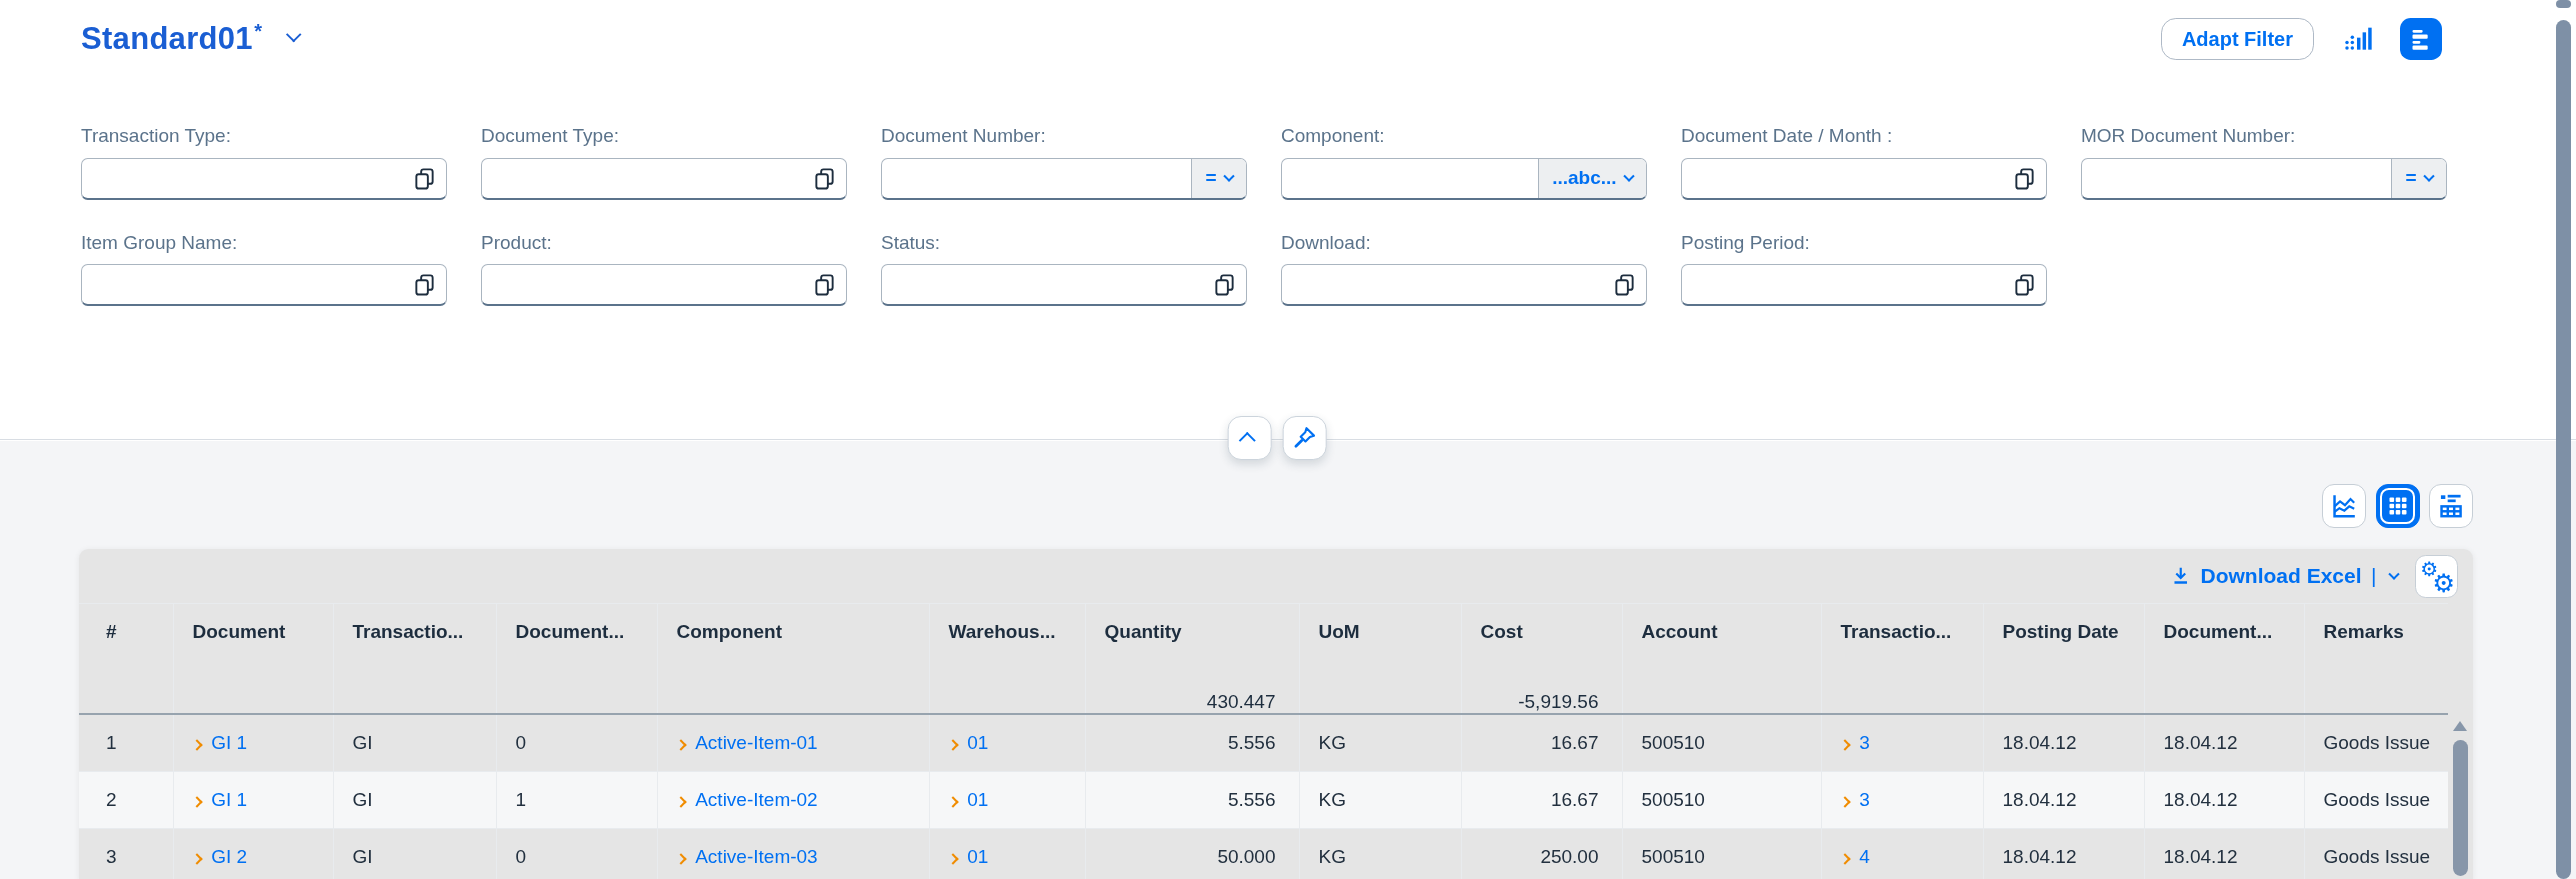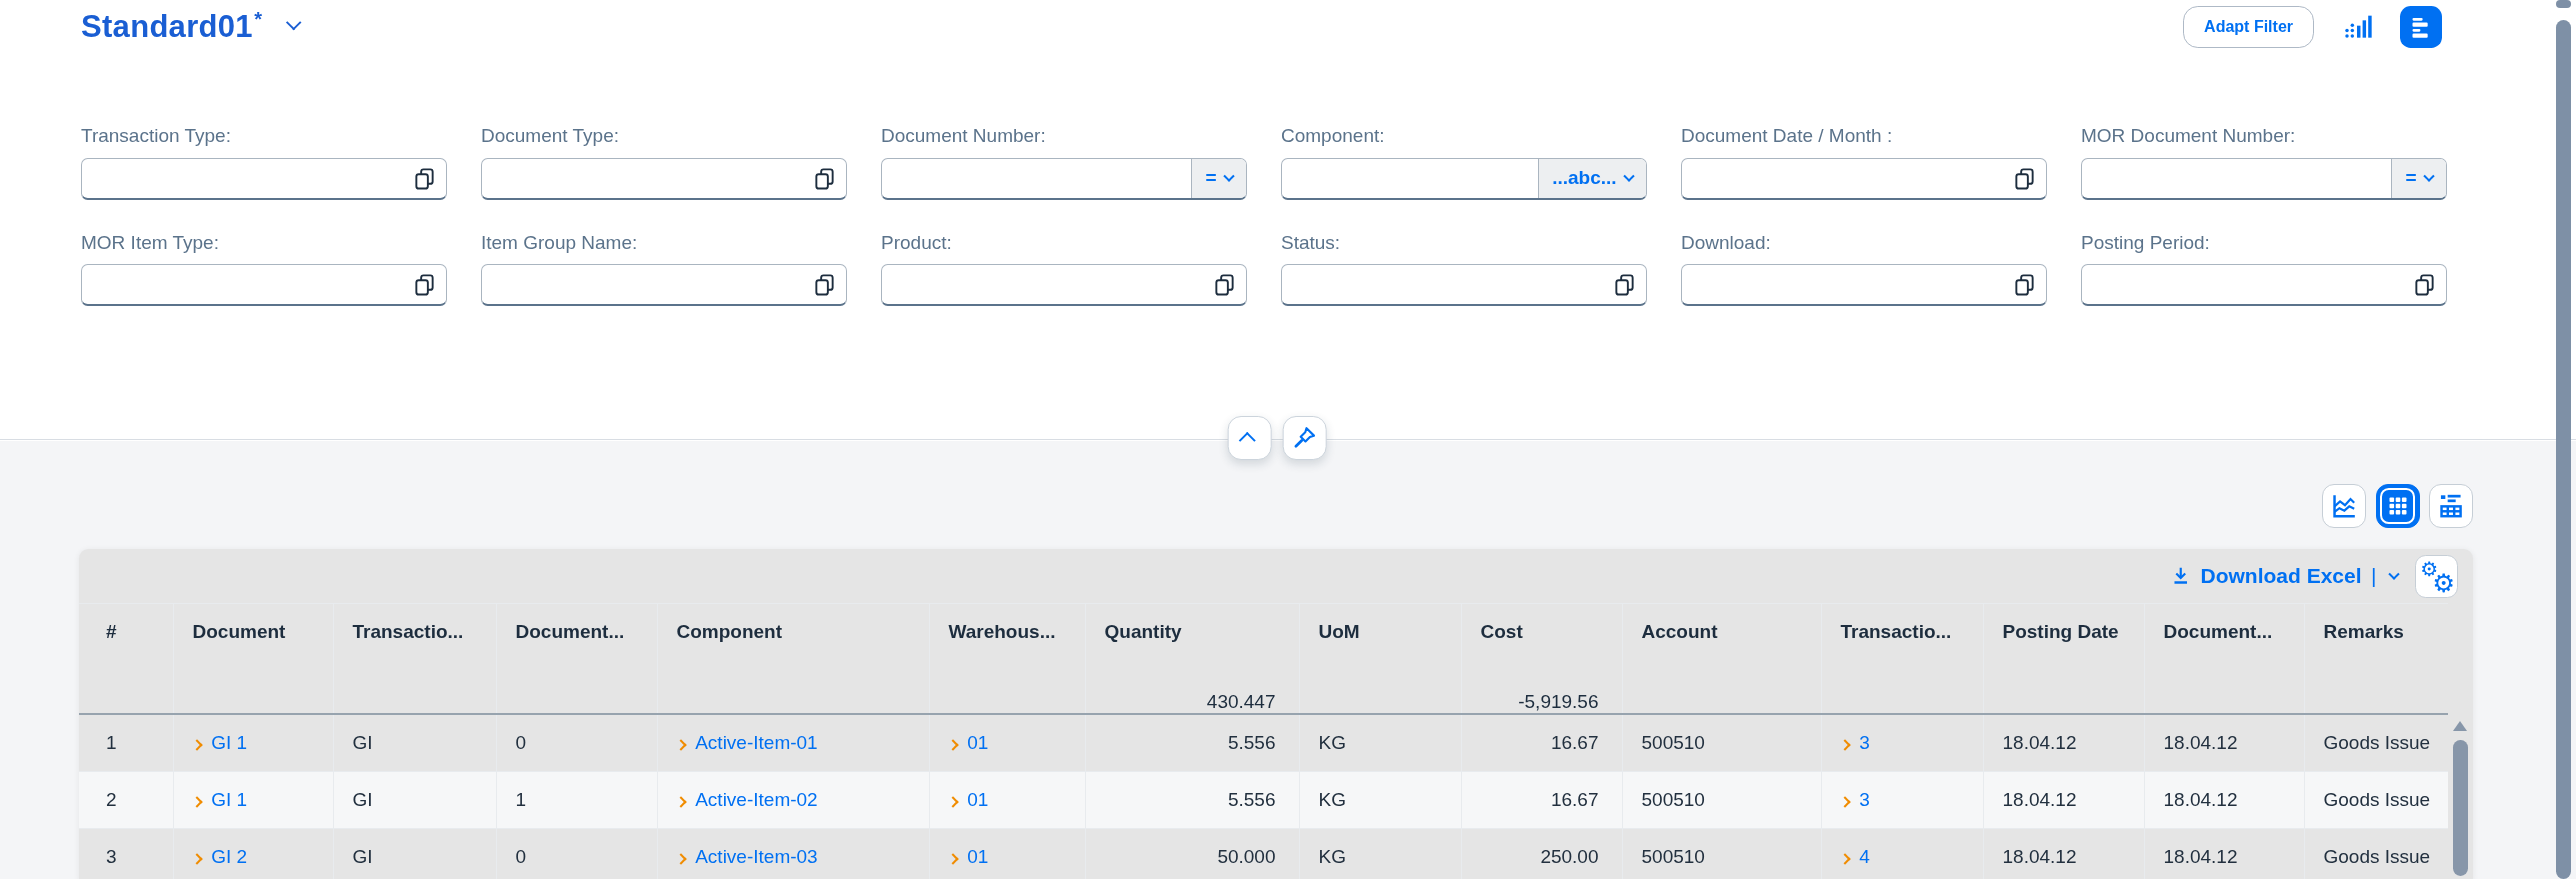--- a/index.html
+++ b/index.html
@@ -1,26 +1,26 @@
 <!DOCTYPE html>
 <html style="font-size:10.7px"><head>
 <meta charset="utf-8">
 <style>
   * { margin:0; padding:0; box-sizing:border-box; }
   html,body { width:2576px; height:879px; }
   body { font-family:"Liberation Sans", sans-serif; background:#fff; color:#1d2d3e; overflow:hidden; }
   .page { position:relative; width:2576px; height:879px; background:#fff; overflow:hidden; }
 
   
-  .hdr { position:absolute; top:0; left:81px; right:134px; height:54px; display:flex; align-items:center;gap:8px; }
+  .hdr { position:absolute; top:12px; left:81px; right:134px; height:54px; display:flex; align-items:center;gap:8px; }
   .title { font-size:31px; font-weight:700; color:#1a5ed3; letter-spacing:0.3px; }
   .title-star { font-size:20px; font-weight:700; color:#1a5ed3; vertical-align:super; margin-left:1.3px; }
   .title-chev { display:inline-block; width:11.4px; height:11.4px; border-right:2.7px solid #1a5ed3; border-bottom:2.7px solid #1a5ed3; transform:rotate(45deg) translate(-1.3px,-1.3px); margin-left:17.4px; margin-top:-5.4px; }
   .hdr-right { margin-left:auto; display:flex; align-items:center; gap:24px; }
-  .btn-adapt { height:42px; padding:0 20px; border:1.3px solid #aeb9c6; border-radius:14.8px; background:#fff; color:#0070f2; font-size:16px; font-weight:600; font-family:inherit; cursor:pointer; }
+  .btn-adapt { height:42px; padding:0 20px; border:1.3px solid #aeb9c6; border-radius:14.8px; background:#fff; color:#0070f2; font-size:20px; font-weight:600; font-family:inherit; cursor:pointer; }
   .icon-btn-plain { background:none; border:none; cursor:pointer; display:flex; align-items:center; justify-content:center; }
   .btn-filterbar { width:42px; height:42px; border:none; border-radius:10.7px; background:#0070f2; cursor:pointer; display:flex; align-items:center; justify-content:center; }
 
   
   .filters { position:absolute; top:125px; left:81px; display:grid; grid-template-columns:repeat(6,366px); column-gap:34px; row-gap:32px; }
   .flabel { display:block; font-size:19px; color:#5b738b; margin-bottom:10.7px; }
   .fbox { display:flex; width:100%; height:42px; background:#fff; border:1.3px solid #aab5c0; border-bottom:2px solid #5b738b; border-radius:6.7px; overflow:hidden; align-items:stretch; }
   .finput { flex:1; min-width:0; border:none; outline:none; font-size:19px; padding:0 10.7px; background:transparent; font-family:inherit; color:#1d2d3e; }
   .vh { border:none; background:transparent; width:43px; display:flex; align-items:center; justify-content:center; cursor:pointer; }
   .op { border:none; border-left:1.3px solid #aab5c0; background:#edeff1; display:flex; align-items:center; justify-content:center; gap:8px; padding:0 13.4px; cursor:pointer; color:#0070f2; font-size:19px; font-weight:600; font-family:inherit; white-space:nowrap; }
@@ -174,32 +174,20 @@
       <label class="flabel">MOR Document Number:</label>
       <div class="fbox">
         <input class="finput" style="">
         <button class="op">
             <span>=</span>
             <span class="chev-dn"></span>
           </button>
       </div>
     </div>
 
-    <div>
-      <label class="flabel">MOR Item Type:</label>
-      <div class="fbox">
-        <input class="finput" style="">
-        <button class="vh">
-          <svg width="23" height="23" viewBox="0 0 24 24">
-              <rect x="8.5" y="2.5" width="12" height="15" rx="2.5" fill="none" stroke="#1d2d3e" stroke-width="2"></rect>
-              <rect x="3.5" y="7.5" width="12" height="15" rx="2.5" fill="#fff" stroke="#1d2d3e" stroke-width="2"></rect>
-            </svg>
-        </button>
-      </div>
-    </div>
 
     <div>
       <label class="flabel">Item Group Name:</label>
       <div class="fbox">
         <input class="finput" style="">
         <button class="vh">
           <svg width="23" height="23" viewBox="0 0 24 24">
               <rect x="8.5" y="2.5" width="12" height="15" rx="2.5" fill="none" stroke="#1d2d3e" stroke-width="2"></rect>
               <rect x="3.5" y="7.5" width="12" height="15" rx="2.5" fill="#fff" stroke="#1d2d3e" stroke-width="2"></rect>
             </svg>

